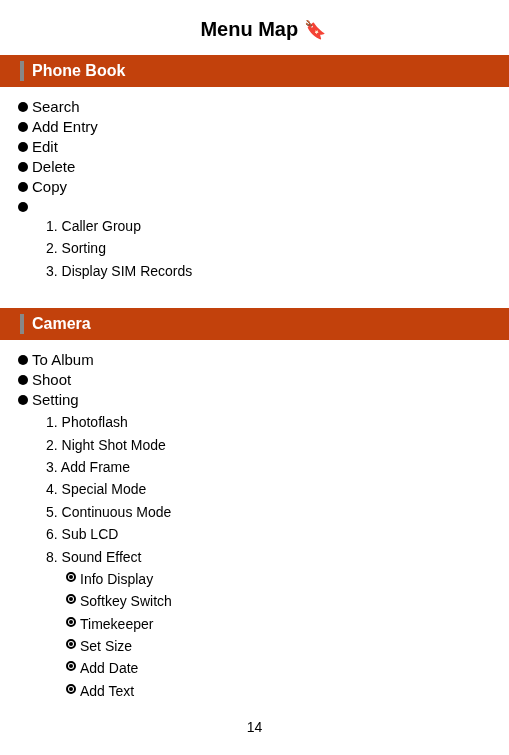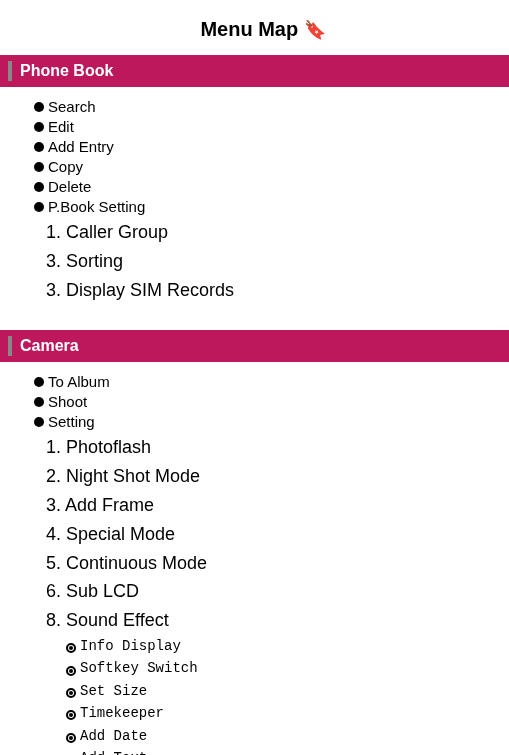--- a/index.html
+++ b/index.html
@@ -24,25 +24,25 @@
       justify-content: center;
       gap: 6px;
     }
 
     .title-icon {
       display: inline-block;
       font-size: 18px;
     }
 
     .section-header {
-      background: #be185d;
+      background: #c2410c;
       color: #ffffff;
       font-size: 16px;
       font-weight: bold;
-      padding: 6px 8px;
+      padding: 6px 20px;
       margin-bottom: 4px;
       display: flex;
       align-items: center;
       gap: 4px;
     }
 
     .section-header .bar-accent {
       width: 4px;
       height: 20px;
       background: #888;
@@ -54,56 +54,55 @@
       margin-bottom: 20px;
     }
 
     .items-list {
       padding: 4px 0 4px 18px;
     }
 
     .bullet-item {
       display: flex;
       align-items: flex-start;
-      margin: 3px 16px;
+      margin: 3px 0;
       font-size: 15px;
     }
 
     .bullet-dot {
       display: inline-block;
       width: 10px;
       height: 10px;
       background: #000;
       border-radius: 50%;
       margin-top: 4px;
       margin-right: 4px;
       flex-shrink: 0;
     }
 
     .sub-items {
       padding-left: 28px;
       margin: 2px 0;
     }
 
     .sub-item {
-      font-size: 18px;
+      font-size: 14px;
       line-height: 1.6;
     }
 
     .sub-sub-items {
       padding-left: 20px;
     }
 
     .sub-sub-item {
       font-size: 14px;
       line-height: 1.6;
       display: flex;
-      align-items: center;
+      align-items: flex-start;
       gap: 4px;
-      font-family: Liberation Mono, monospace;
     }
 
     .circle-icon {
       display: inline-block;
       width: 10px;
       height: 10px;
       border: 2px solid #000;
       border-radius: 50%;
       margin-top: 4px;
       flex-shrink: 0;
@@ -145,41 +144,40 @@
     <span>Phone Book</span>
   </div>
   <div class="items-list">
 
     <div class="bullet-item">
       <span class="bullet-dot"></span>
       <span>Search</span>
     </div>
     <div class="bullet-item">
       <span class="bullet-dot"></span>
+      <span>Add Entry</span>
+    </div>
+    <div class="bullet-item">
+      <span class="bullet-dot"></span>
       <span>Edit</span>
     </div>
     <div class="bullet-item">
       <span class="bullet-dot"></span>
-      <span>Add Entry</span>
+      <span>Delete</span>
     </div>
     <div class="bullet-item">
       <span class="bullet-dot"></span>
       <span>Copy</span>
     </div>
     <div class="bullet-item">
       <span class="bullet-dot"></span>
-      <span>Delete</span>
-    </div>
-    <div class="bullet-item">
-      <span class="bullet-dot"></span>
-      <span>P.Book Setting</span>
     </div>
     <div class="sub-items">
       <div class="sub-item">1. Caller Group</div>
-      <div class="sub-item">3. Sorting</div>
+      <div class="sub-item">2. Sorting</div>
       <div class="sub-item">3. Display SIM Records</div>
     </div>
 
   </div>
 </div>
 
 <div class="section-block">
   <div class="section-header">
     <span class="bar-accent"></span>
     <span>Camera</span>
@@ -210,28 +208,28 @@
         <div class="sub-sub-item">
           <span class="circle-icon"></span>
           <span>Info Display</span>
         </div>
         <div class="sub-sub-item">
           <span class="circle-icon"></span>
           <span>Softkey Switch</span>
         </div>
         <div class="sub-sub-item">
           <span class="circle-icon"></span>
+          <span>Timekeeper</span>
+        </div>
+        <div class="sub-sub-item">
+          <span class="circle-icon"></span>
           <span>Set Size</span>
         </div>
         <div class="sub-sub-item">
           <span class="circle-icon"></span>
-          <span>Timekeeper</span>
-        </div>
-        <div class="sub-sub-item">
-          <span class="circle-icon"></span>
           <span>Add Date</span>
         </div>
         <div class="sub-sub-item">
           <span class="circle-icon"></span>
           <span>Add Text</span>
         </div>
       </div>
     </div>
 
   </div>

